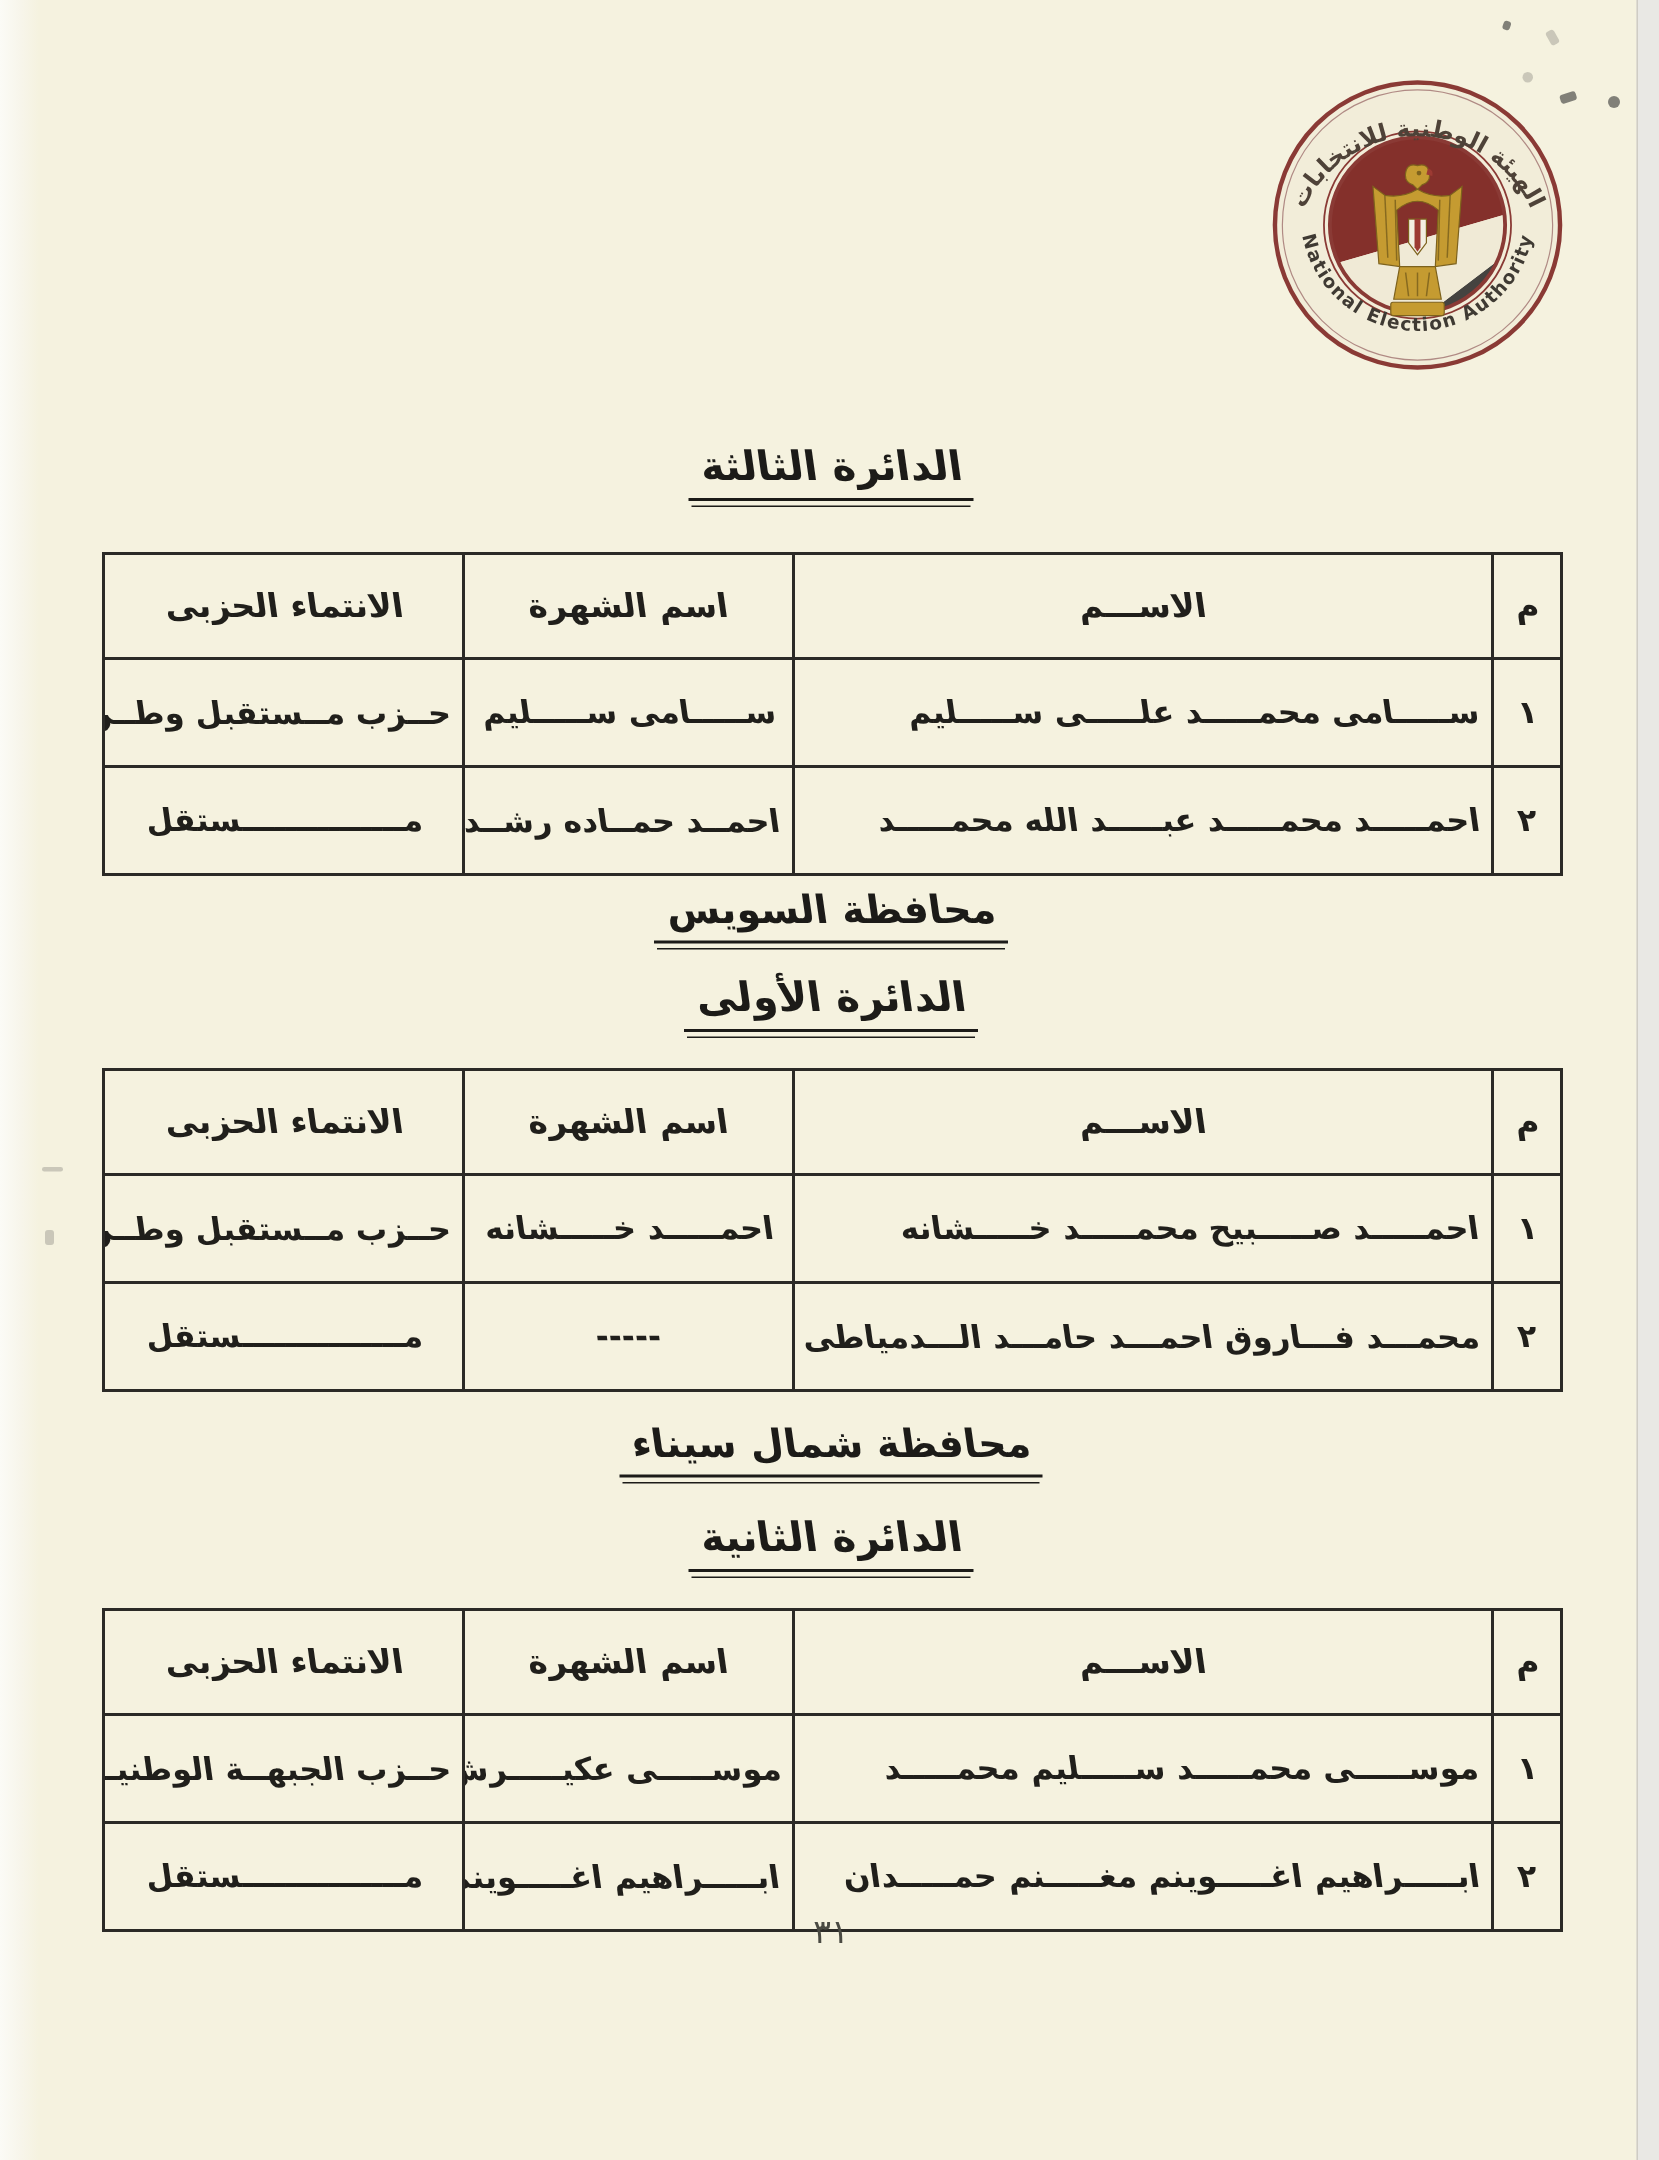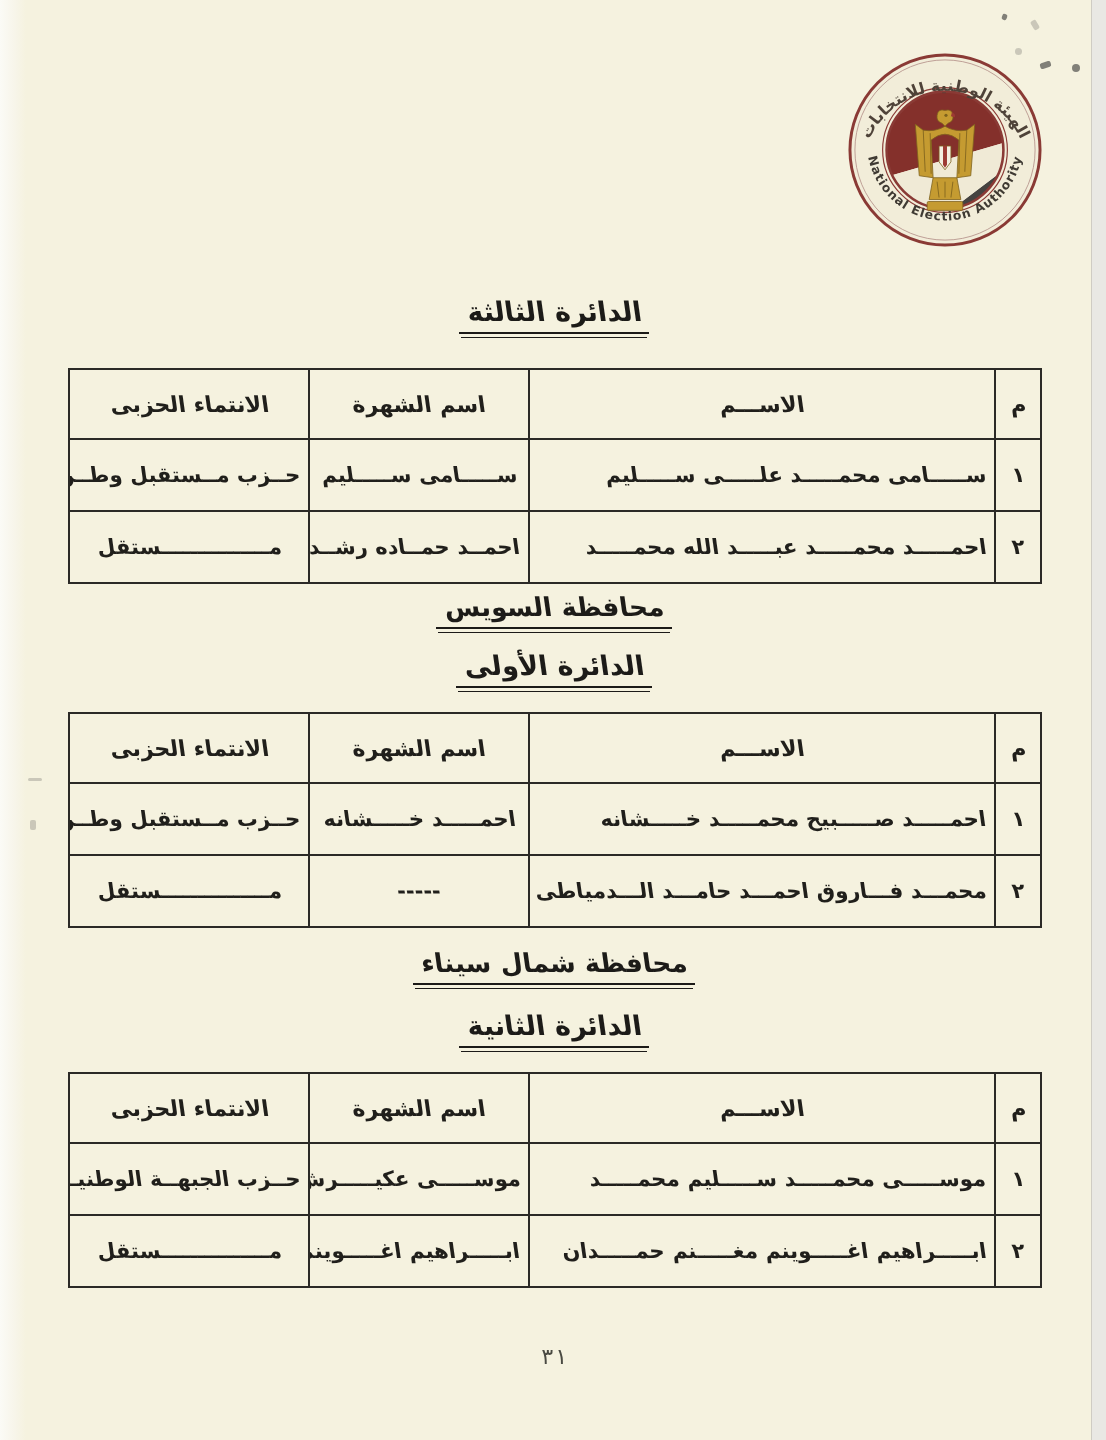--- a/index.html
+++ b/index.html
@@ -211,14 +211,14 @@
     </tr>
     <tr>
       <td class="c-num"><span class="sk">٢</span></td>
       <td class="c-name"><span class="sk">ابـــــراهيم اغـــــوينم مغـــــنم حمـــــدان</span></td>
       <td class="c-known"><span class="sk">ابـــــراهيم اغـــــوينم</span></td>
       <td class="c-party"><span class="sk">مـــــــــــــــستقل</span></td>
     </tr>
   </tbody>
     </table>
 
-  <div class="pageno" style="top:1344px;font-family:Liberation Mono, monospace;">٣١</div>
+  <div class="pageno" style="top:1276px;">٣١</div>
 </div>
 
 </body></html>

